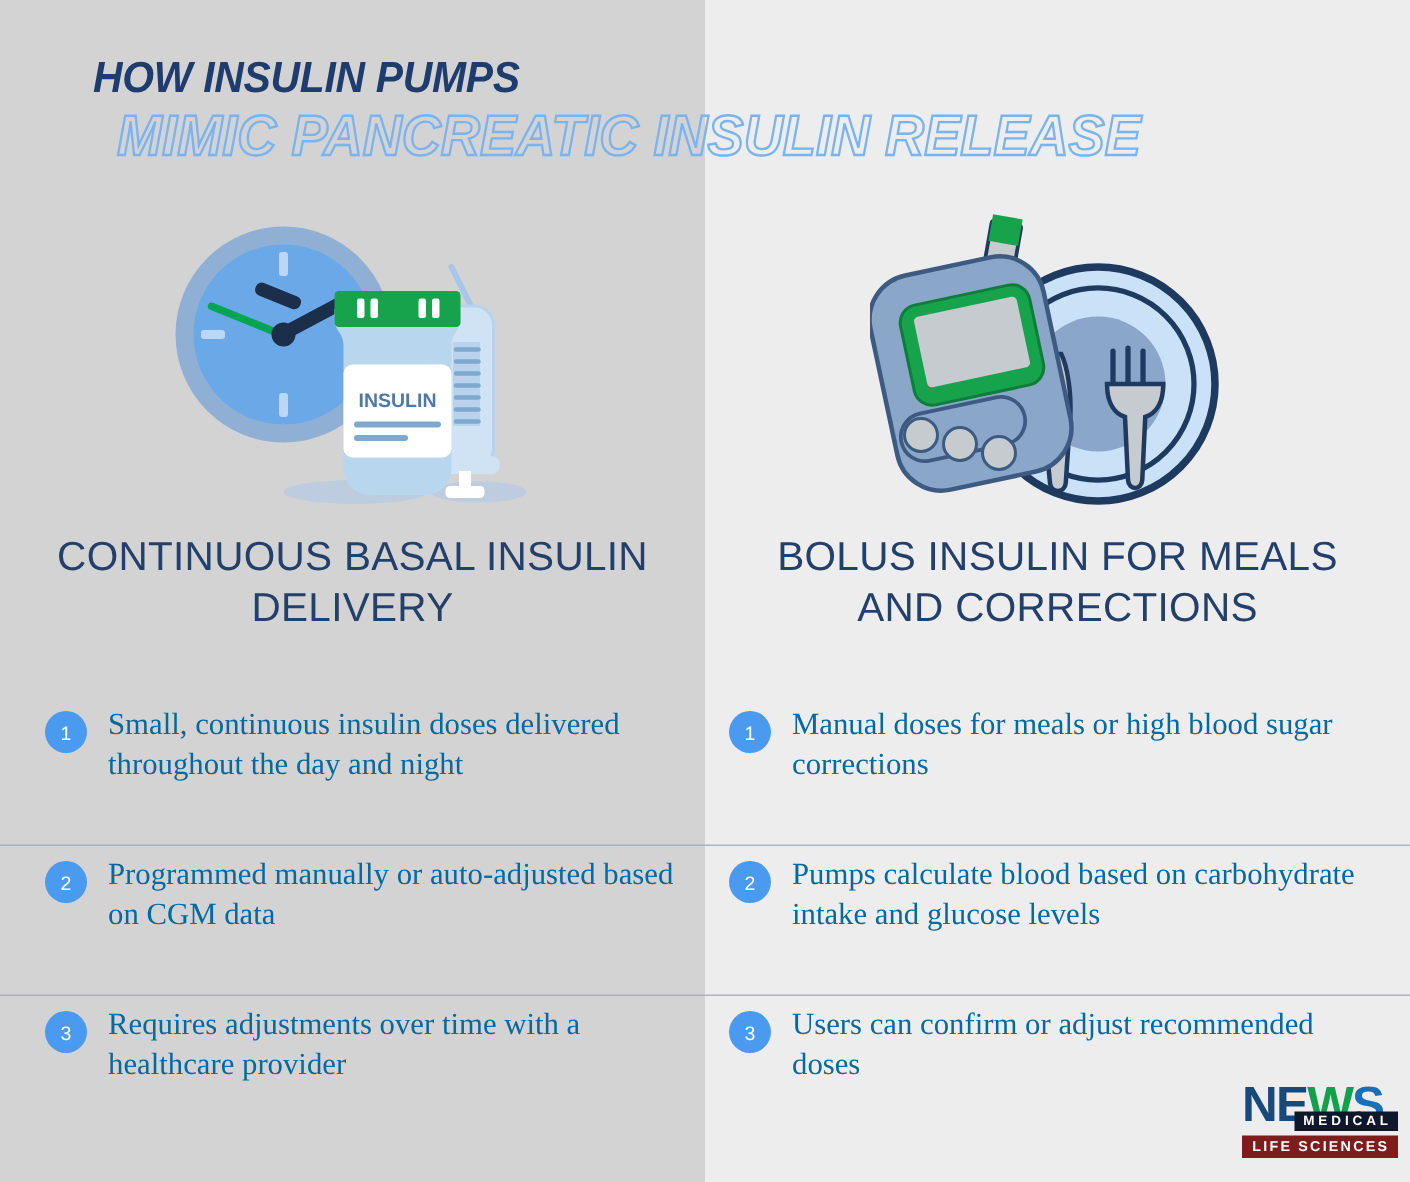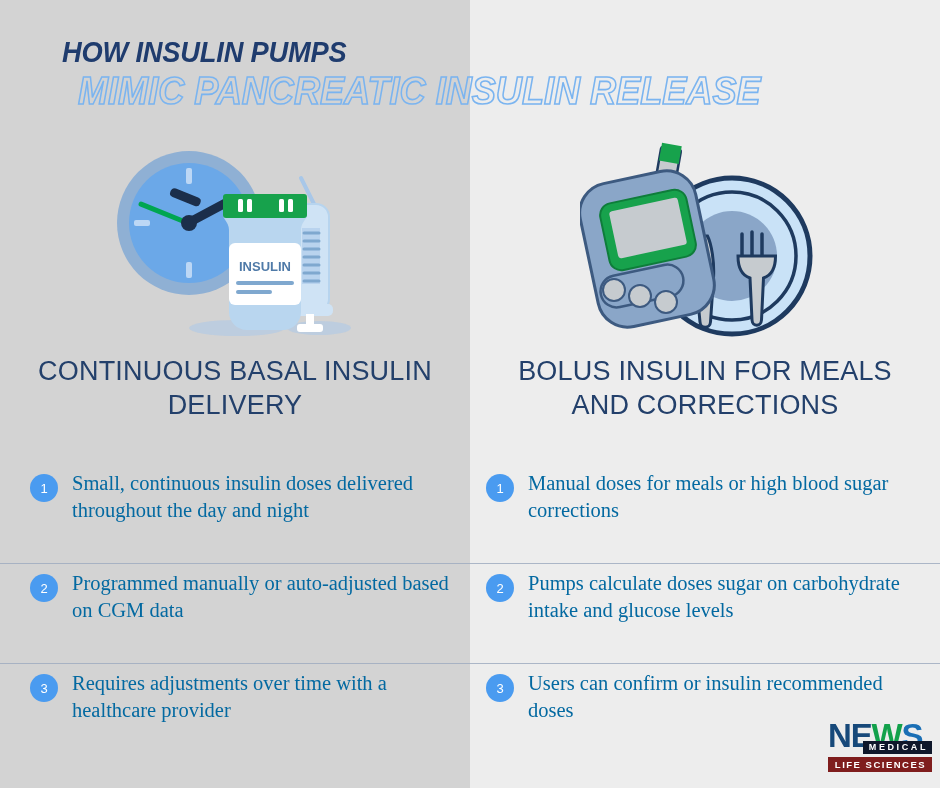--- a/index.html
+++ b/index.html
@@ -313,25 +313,25 @@
     </div>
   </div>
 
   <div class="bullets bullets-right">
     <div class="bullet-row">
       <div class="badge">1</div>
       <div class="bullet-text">Manual doses for meals or high blood sugar corrections</div>
     </div>
     <div class="bullet-row">
       <div class="badge">2</div>
-      <div class="bullet-text">Pumps calculate doses sugar on carbohydrate intake and glucose levels</div>
+      <div class="bullet-text">Pumps calculate blood based on carbohydrate intake and glucose levels</div>
     </div>
     <div class="bullet-row">
       <div class="badge">3</div>
-      <div class="bullet-text">Users can confirm or insulin recommended doses</div>
+      <div class="bullet-text">Users can confirm or adjust recommended doses</div>
     </div>
   </div>
 
   <div class="logo">
     <div class="logo-news"><span class="n">N</span><span class="e">E</span><span class="w">W</span><span class="s">S</span></div>
     <div class="logo-medical">MEDICAL</div>
     <div class="logo-life">LIFE SCIENCES</div>
   </div>
 
 </div>

